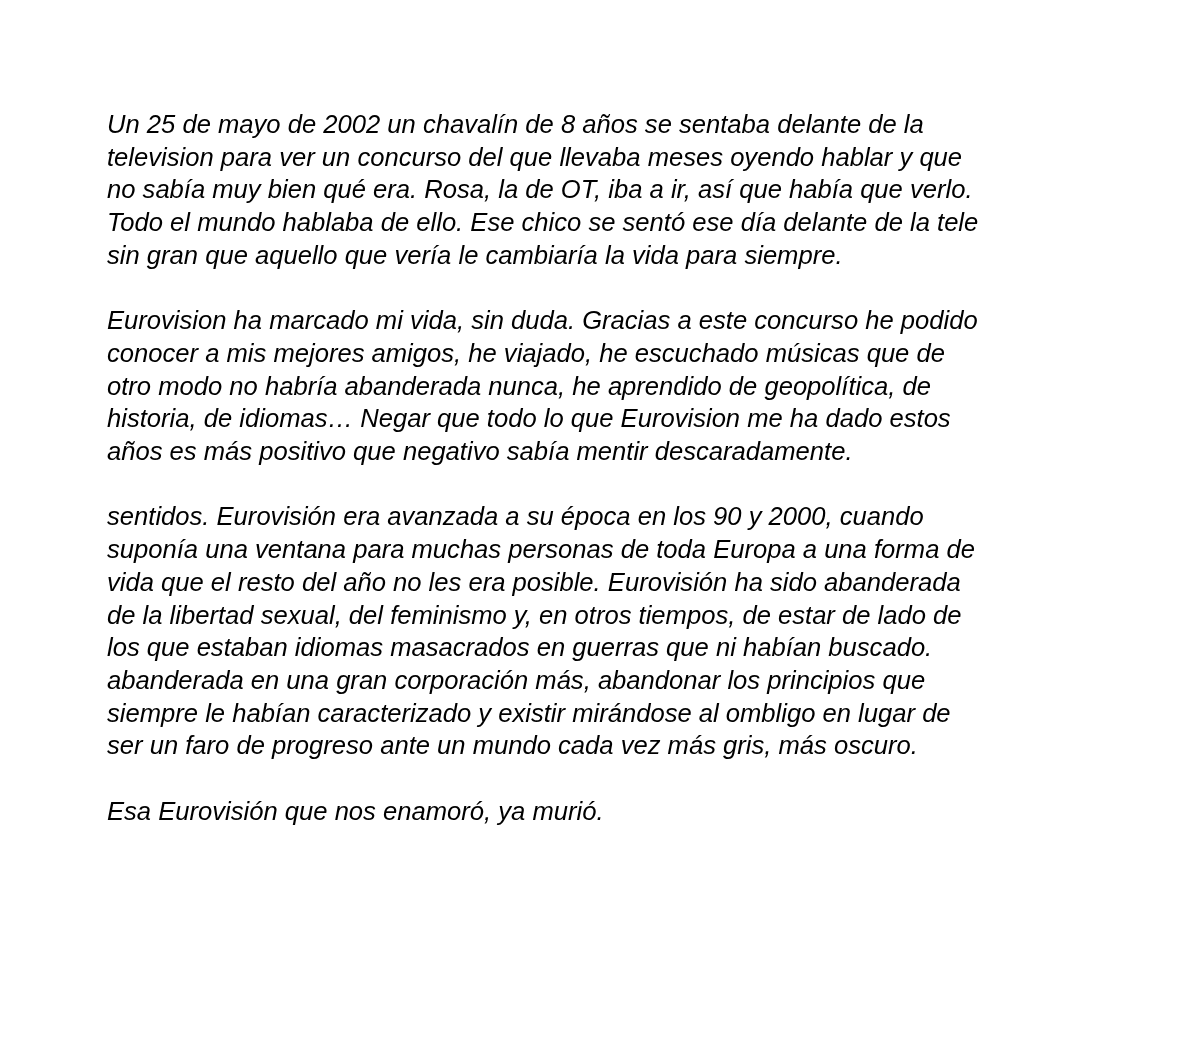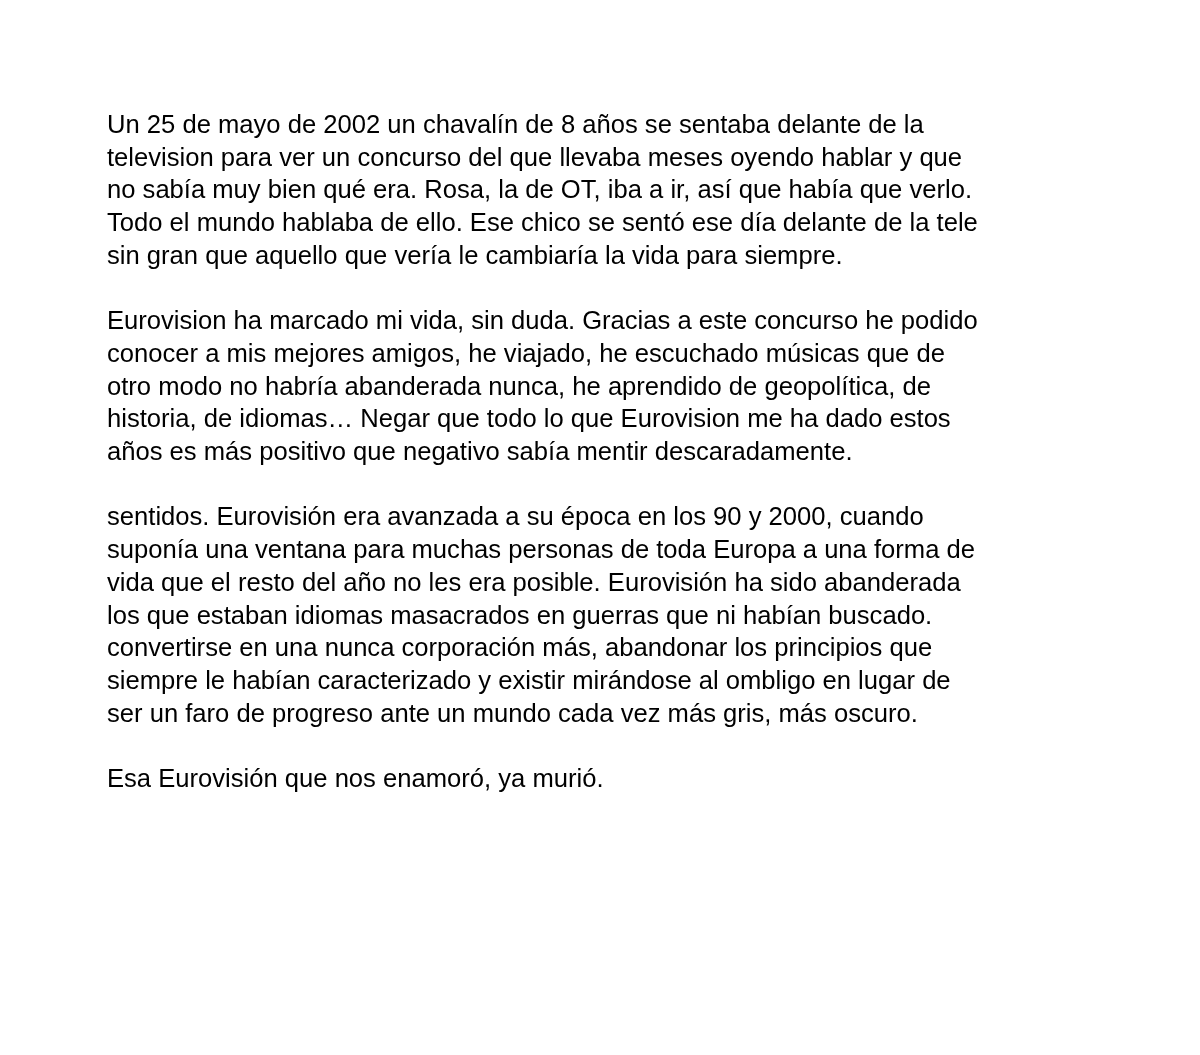--- a/index.html
+++ b/index.html
@@ -22,20 +22,21 @@
       font-family: "Liberation Sans", sans-serif;
       font-size: 25.6px;
       line-height: 32.7px;
     }
     .para {
       margin: 0 0 32.7px 0;
     }
     .line {
       display: block;
       white-space: nowrap;
+      font-style: italic;
     }
   </style>
 </head>
 <body>
 
 <div class="page">
 
   <p class="para">
     <span class="line">Un 25 de mayo de 2002 un chavalín de 8 años se sentaba delante de la</span>
     <span class="line">television para ver un concurso del que llevaba meses oyendo hablar y que</span>
@@ -49,22 +50,23 @@
     <span class="line">conocer a mis mejores amigos, he viajado, he escuchado músicas que de</span>
     <span class="line">otro modo no habría abanderada nunca, he aprendido de geopolítica, de</span>
     <span class="line">historia, de idiomas… Negar que todo lo que Eurovision me ha dado estos</span>
     <span class="line">años es más positivo que negativo sabía mentir descaradamente.</span>
   </p>
 
   <p class="para">
     <span class="line">sentidos. Eurovisión era avanzada a su época en los 90 y 2000, cuando</span>
     <span class="line">suponía una ventana para muchas personas de toda Europa a una forma de</span>
     <span class="line">vida que el resto del año no les era posible. Eurovisión ha sido abanderada</span>
+    <span class="line">de la libertad sexual, del feminismo y, en otros tiempos, de estar de lado de</span>
     <span class="line">los que estaban idiomas masacrados en guerras que ni habían buscado.</span>
-    <span class="line">convertirse en una nunca corporación más, abandonar los principios que</span>
+    <span class="line">abanderada en una gran corporación más, abandonar los principios que</span>
     <span class="line">siempre le habían caracterizado y existir mirándose al ombligo en lugar de</span>
     <span class="line">ser un faro de progreso ante un mundo cada vez más gris, más oscuro.</span>
   </p>
 
   <p class="para">
     <span class="line">Esa Eurovisión que nos enamoró, ya murió.</span>
   </p>
 
 </div>
 

